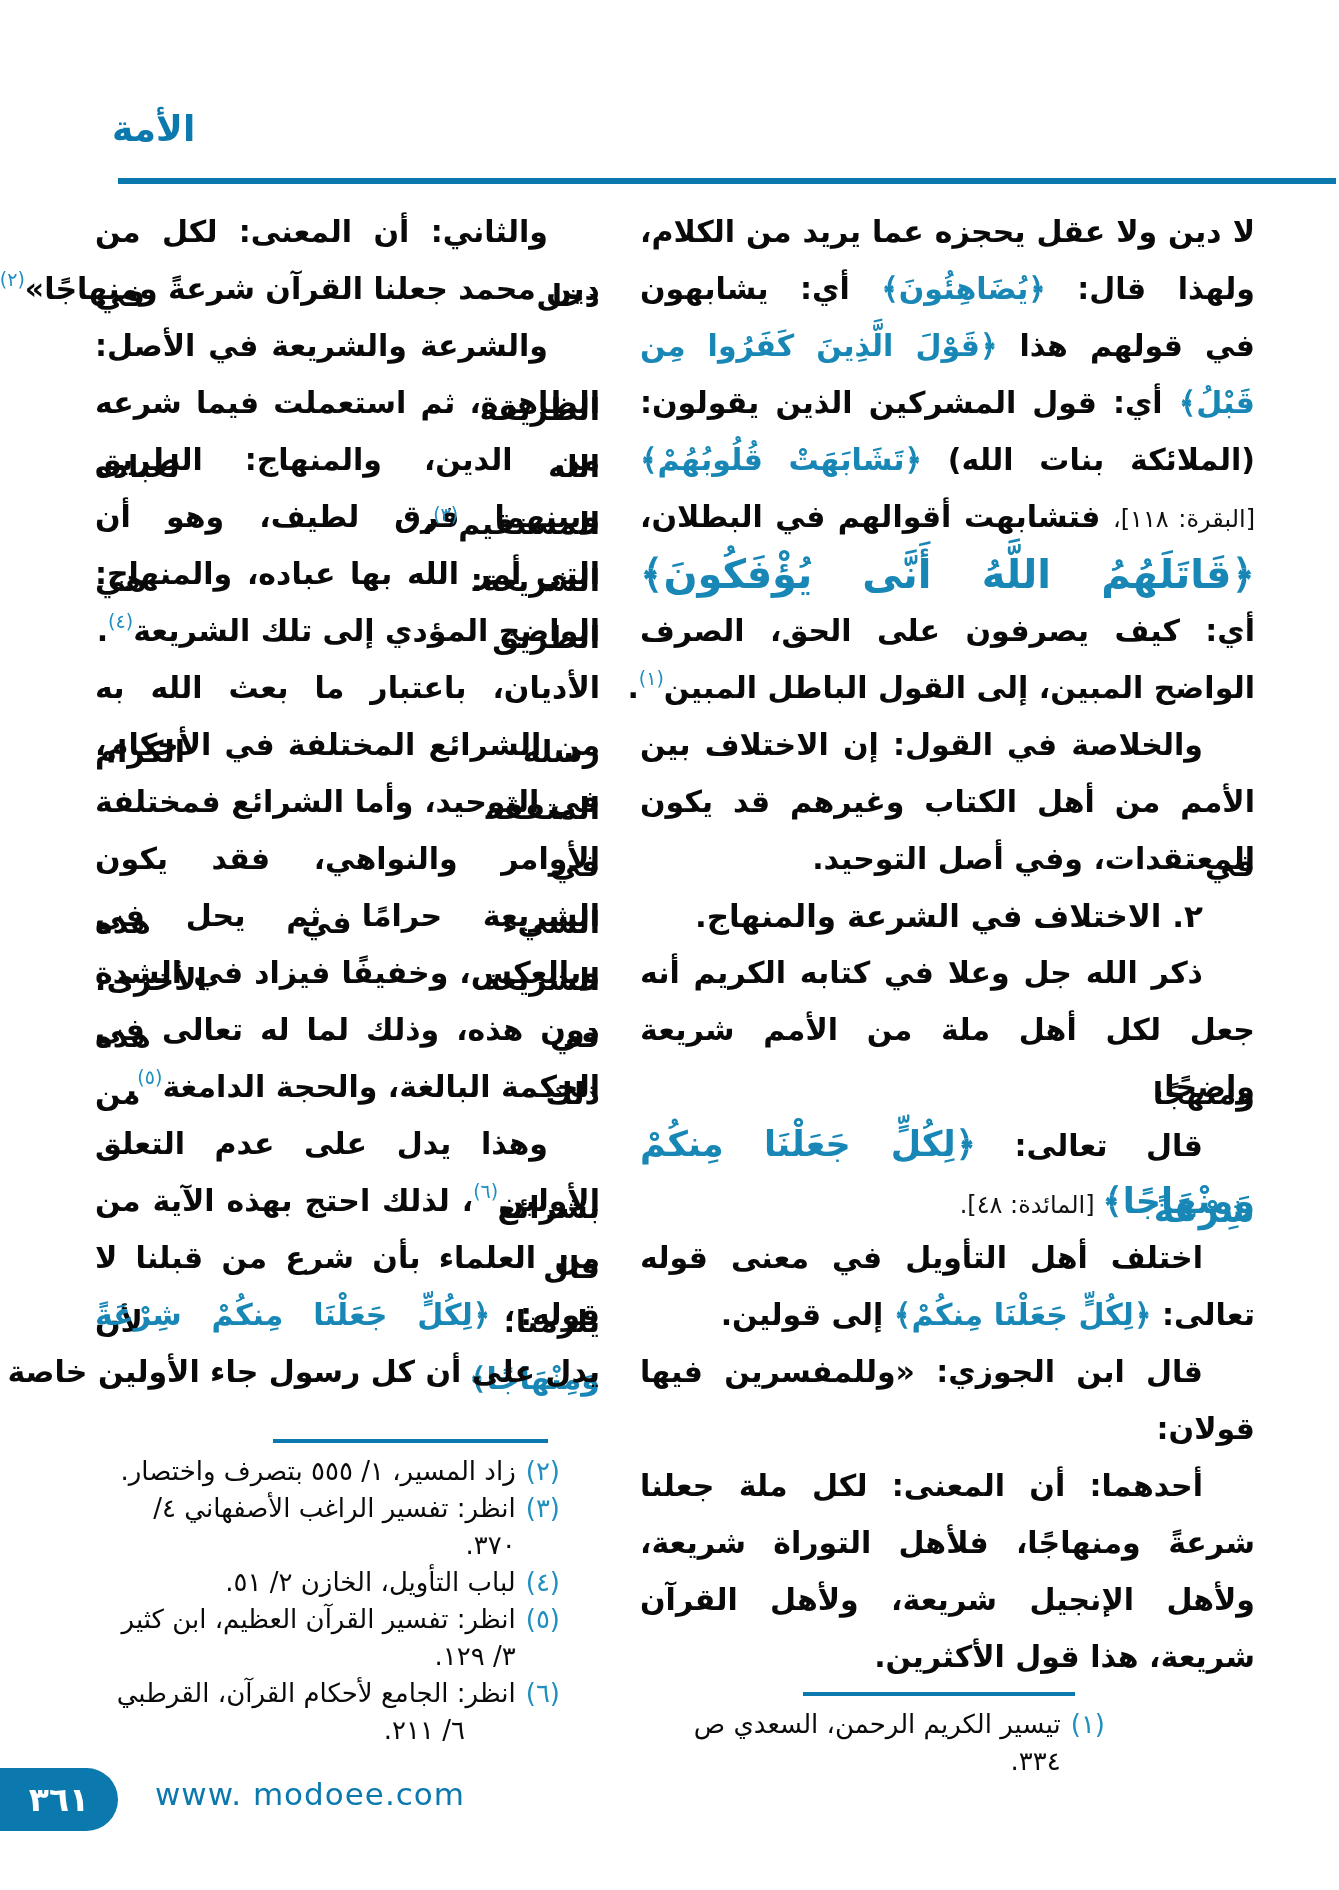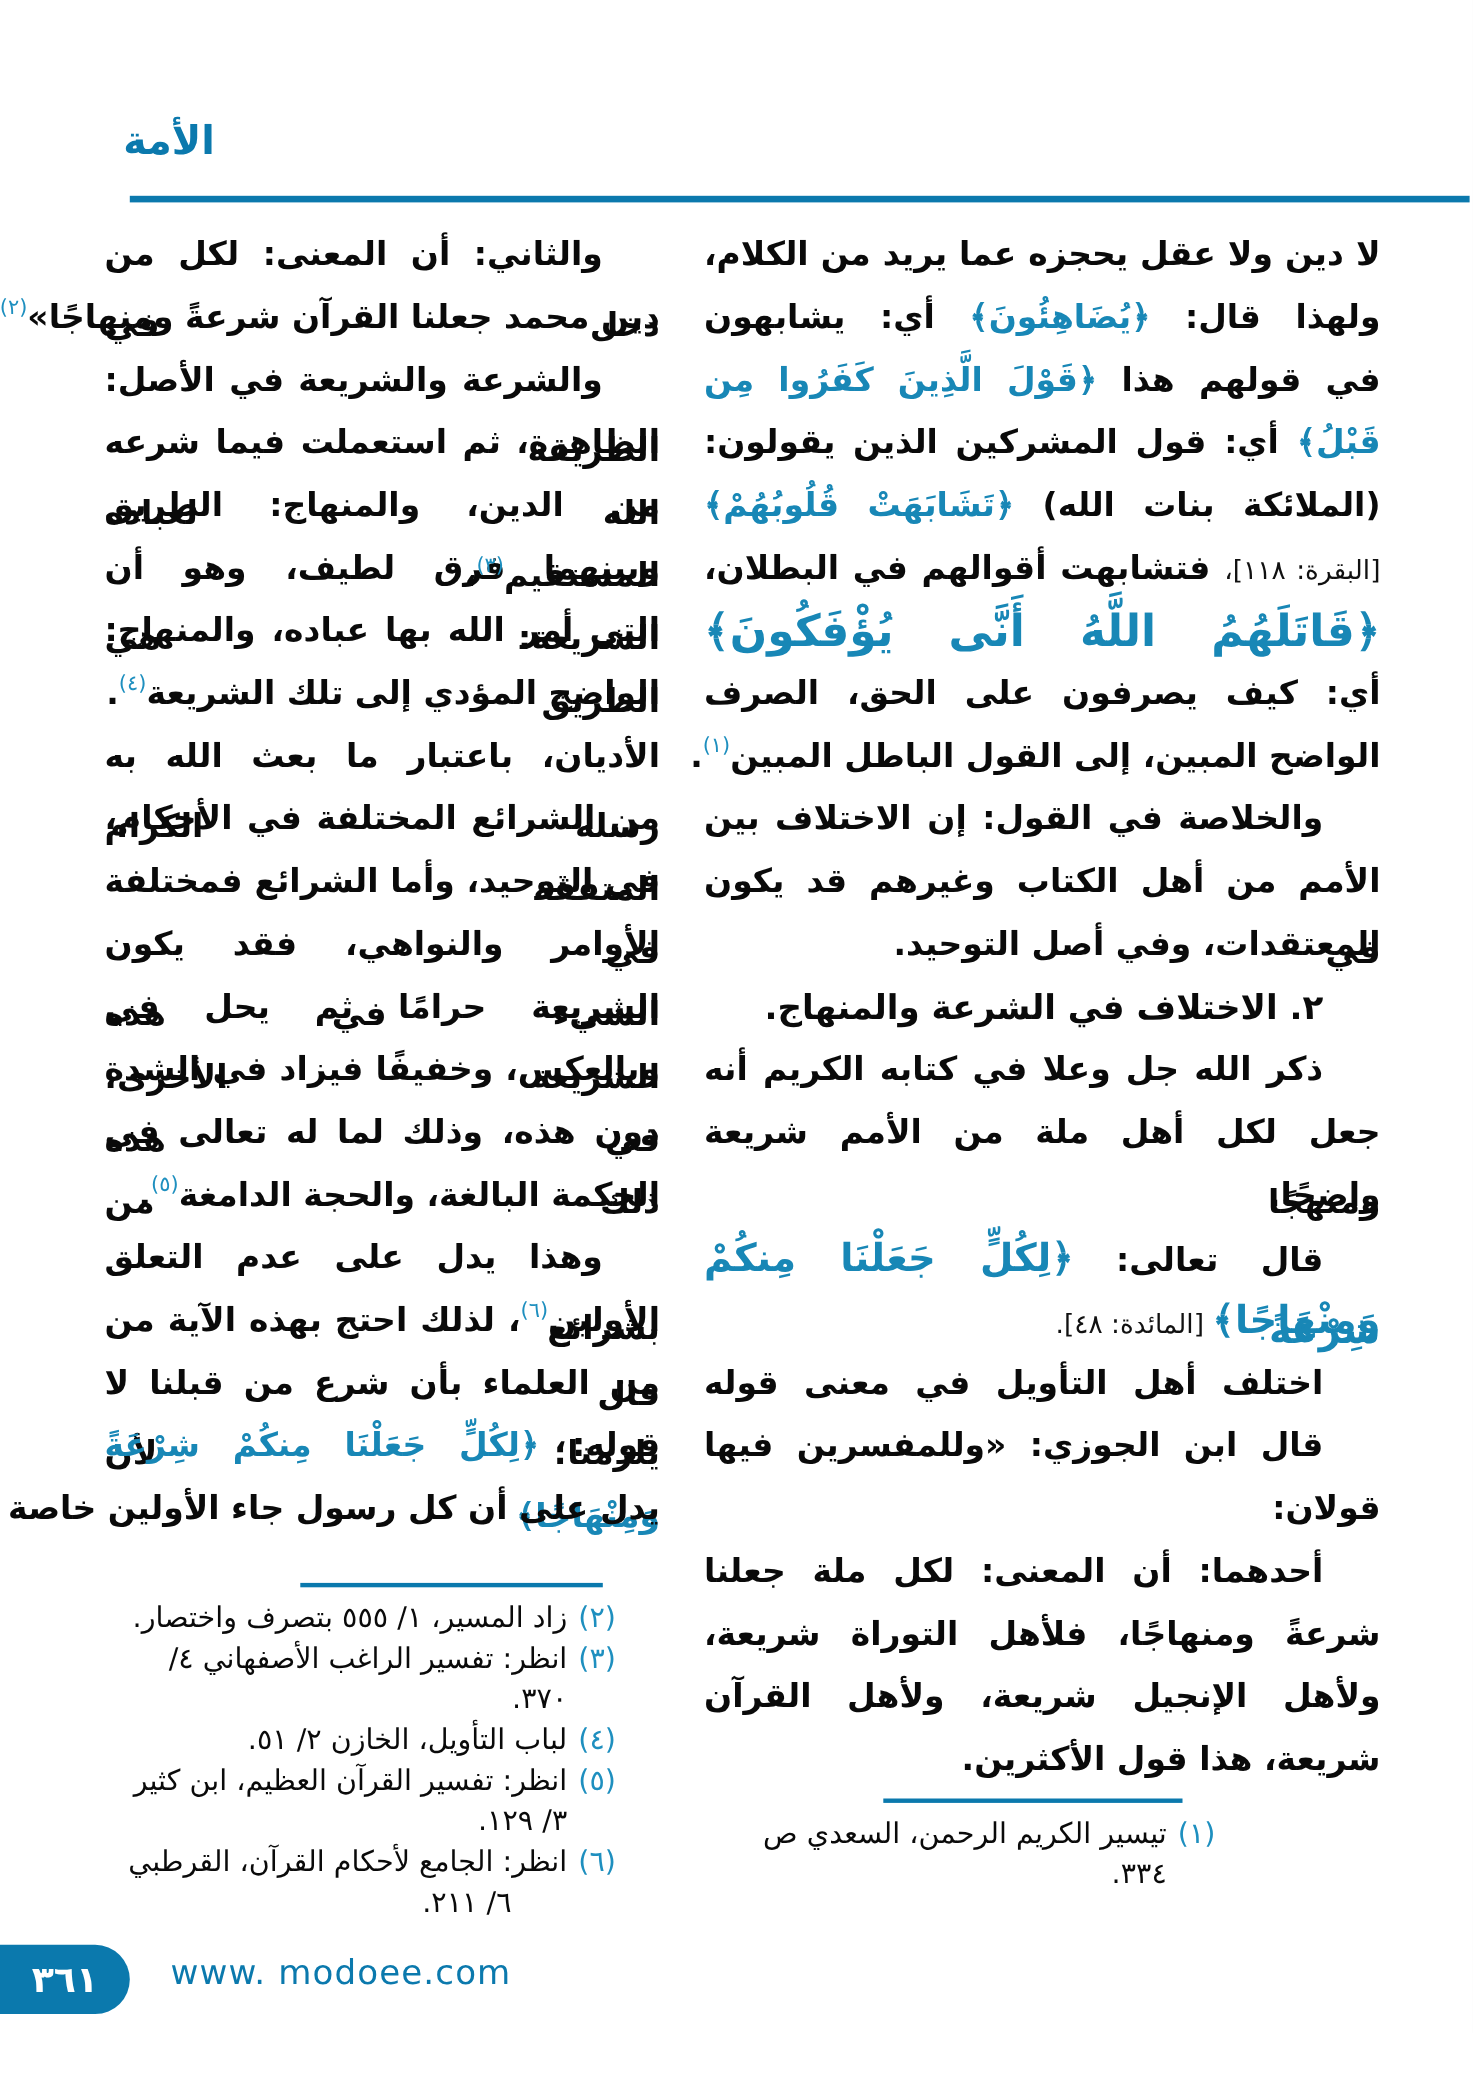--- a/index.html
+++ b/index.html
@@ -104,20 +104,21 @@
         <div class="line indent stretch"><span class="s-b">والخلاصة في القول: إن الاختلاف بين</span></div>
         <div class="line stretch"><span class="s-b">الأمم من أهل الكتاب وغيرهم قد يكون في</span></div>
         <div class="line"><span class="s-b">المعتقدات، وفي أصل التوحيد.</span></div>
         <div class="line indent heading"><span class="s-b">٢. الاختلاف في الشرعة والمنهاج.</span></div>
         <div class="line indent stretch"><span class="s-b">ذكر الله جل وعلا في كتابه الكريم أنه</span></div>
         <div class="line stretch"><span class="s-b">جعل لكل أهل ملة من الأمم شريعة ومنهجًا</span></div>
         <div class="line"><span class="s-b">واضحًا.</span></div>
         <div class="line indent stretch vlarge"><span class="s-b">قال تعالى: </span><span class="s-v">﴿لِكُلٍّ جَعَلْنَا مِنكُمْ شِرْعَةً</span></div>
         <div class="line vlarge"><span class="s-v">وَمِنْهَاجًا﴾</span><span class="s-r"> [المائدة: ٤٨].</span></div>
         <div class="line indent stretch"><span class="s-b">اختلف أهل التأويل في معنى قوله</span></div>
+        <div class="line"><span class="s-b">تعالى: </span><span class="s-v">﴿لِكُلٍّ جَعَلْنَا مِنكُمْ﴾</span><span class="s-b"> إلى قولين.</span></div>
         <div class="line indent stretch"><span class="s-b">قال ابن الجوزي: «وللمفسرين فيها</span></div>
         <div class="line"><span class="s-b">قولان:</span></div>
         <div class="line indent stretch"><span class="s-b">أحدهما: أن المعنى: لكل ملة جعلنا</span></div>
         <div class="line stretch"><span class="s-b">شرعةً ومنهاجًا، فلأهل التوراة شريعة،</span></div>
         <div class="line stretch"><span class="s-b">ولأهل الإنجيل شريعة، ولأهل القرآن</span></div>
         <div class="line"><span class="s-b">شريعة، هذا قول الأكثرين.</span></div>
       </div>
     <div class="fn-sep"></div>
     <div class="footnotes">
         <div class="fn">

